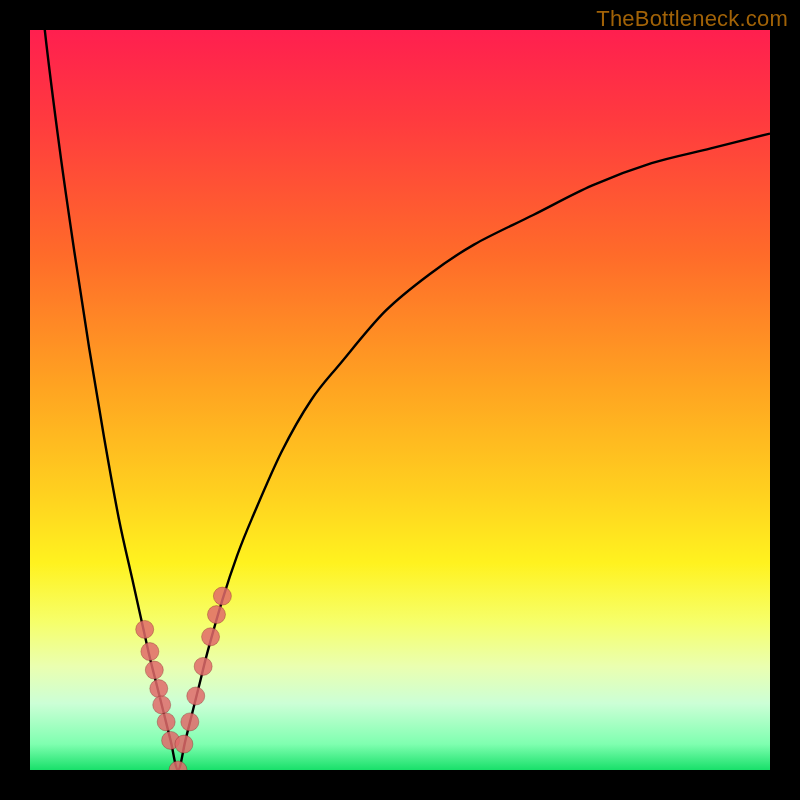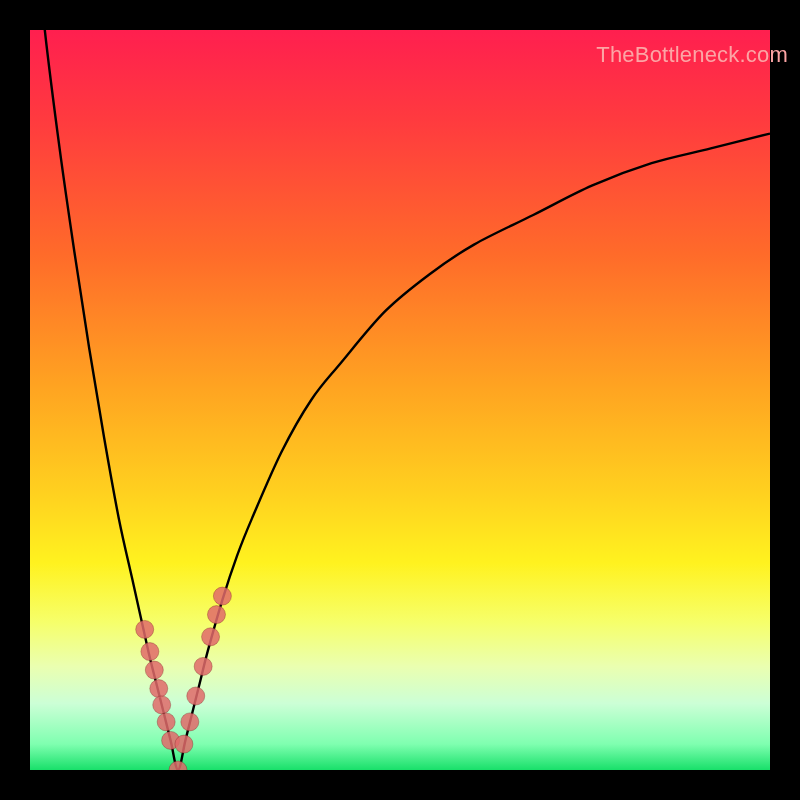--- a/index.html
+++ b/index.html
@@ -25,24 +25,23 @@
     top: 30px;
     width: 740px;
     height: 740px;
   }
   .watermark {
     position: absolute;
     top: 6px;
     right: 12px;
     font-size: 22px;
     font-weight: 500;
-    color: #fca5a5;
+    color: #a16207;
     letter-spacing: 0.2px;
     user-select: none;
-    margin-top: 36px;
   }
   svg { display: block; }
 </style>
 </head>
 <body>
 
 <div class="frame">
 
   <div class="plot">
     <svg id="chart-svg" width="740" height="740" viewBox="0 0 740 740">

